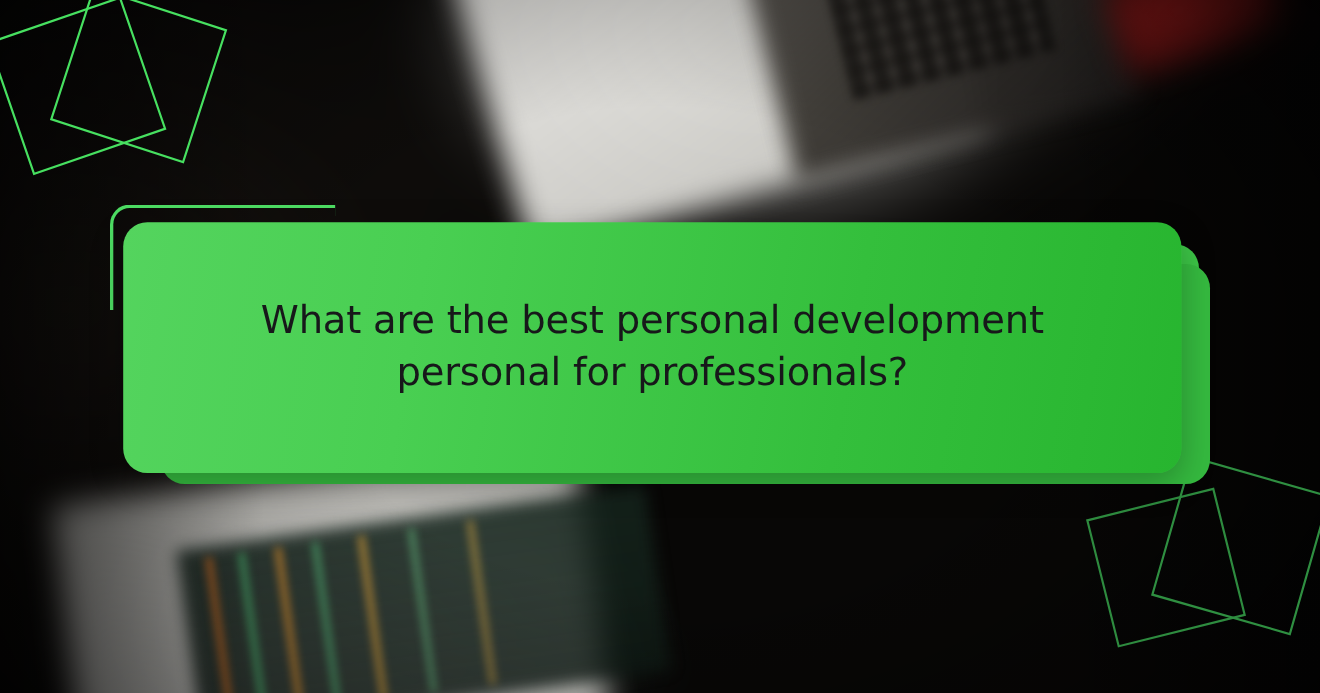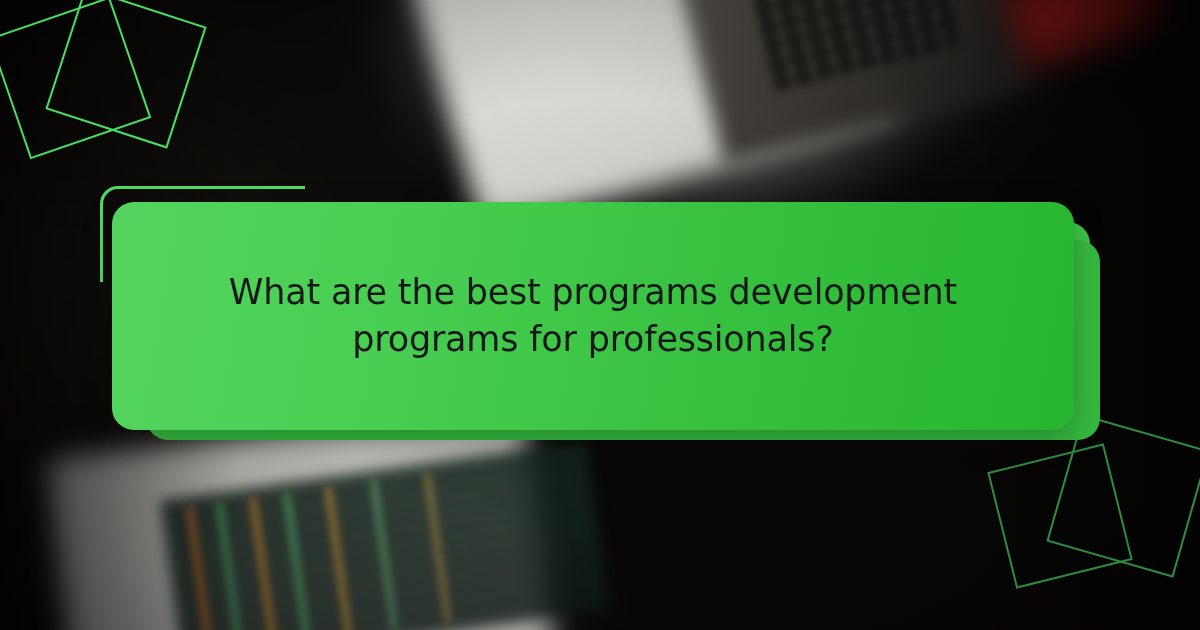--- a/index.html
+++ b/index.html
@@ -208,16 +208,16 @@
 
   <div class="deco-square sq-br-a"></div>
   <div class="deco-square sq-br-b"></div>
 
   <div class="bracket"></div>
 
   <div class="card-shadow shadow-a"></div>
   <div class="card-shadow shadow-b"></div>
 
   <div class="card">
-    <h1 class="card-title">What are the best programs development programs for professionals?</h1>
+    <h1 class="card-title">What are the best personal development personal for professionals?</h1>
   </div>
 
 </div>
 
 </body></html>

